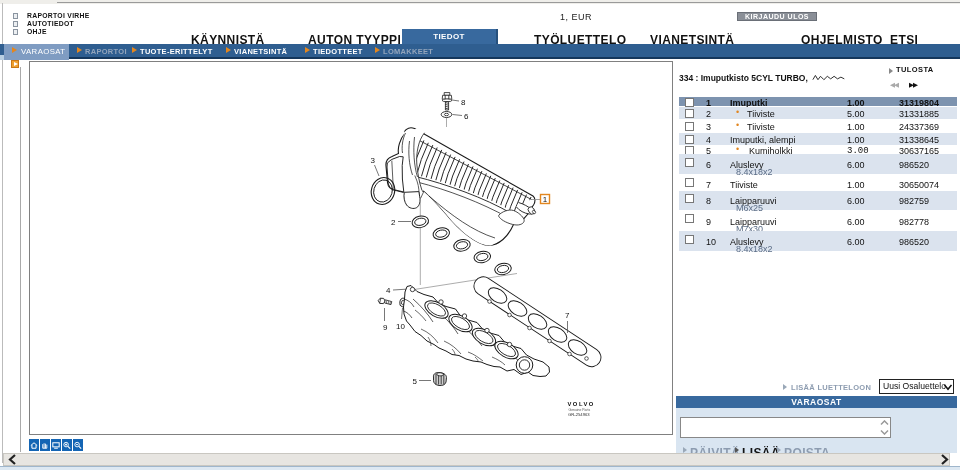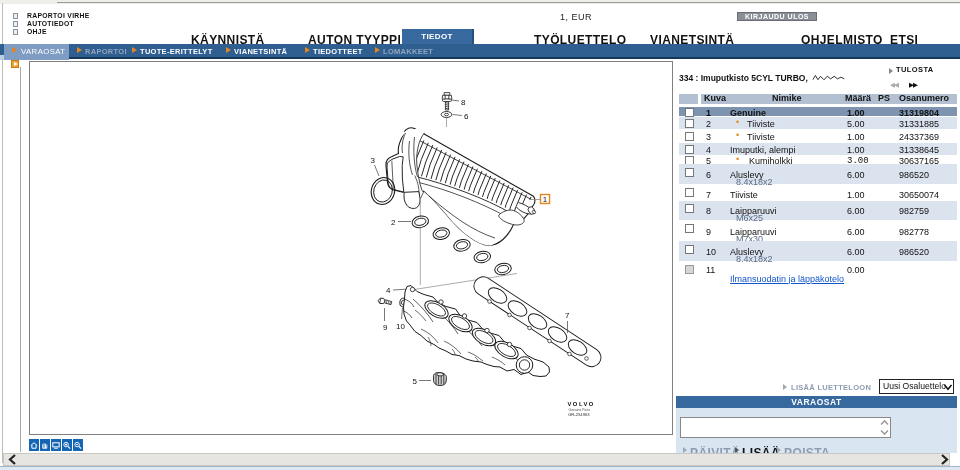--- a/index.html
+++ b/index.html
@@ -26,21 +26,21 @@
 <div class="abs" style="left:27px;top:28px;font-weight:bold;font-size:6.8px;letter-spacing:0.3px;color:#111;">OHJE</div>
 <div class="abs" style="left:13px;top:12.5px;width:5px;height:6px;background:#eceff2;border:1px solid #8a94a0;"></div>
 <div class="abs" style="left:13px;top:20.5px;width:5px;height:6px;background:#eceff2;border:1px solid #8a94a0;"></div>
 <div class="abs" style="left:13px;top:28.5px;width:5px;height:6px;background:#eceff2;border:1px solid #8a94a0;"></div>
 
 <div class="abs" style="left:560px;top:12px;font-size:9px;color:#222;letter-spacing:0.5px;">1, EUR</div>
 <div class="abs" style="left:737px;top:12px;width:80px;height:9px;background:#8a8f97;border:1px solid #6a6f77;color:#fff;font-weight:bold;font-size:7px;text-align:center;line-height:8px;letter-spacing:0.5px;">KIRJAUDU ULOS</div>
 
 <div class="abs caps" style="left:191px;top:33px;">KÄYNNISTÄ</div>
 <div class="abs caps" style="left:308px;top:33px;">AUTON TYYPPI</div>
-<div class="abs" style="left:402px;top:29px;width:72px;height:15px;background:#38699e;border-right:2px solid #27517d;color:#fff;font-weight:bold;font-size:8px;letter-spacing:0.4px;text-align:center;line-height:15px;">TIEDOT</div>
+<div class="abs" style="left:402px;top:29px;width:96px;height:15px;background:#38699e;border-right:2px solid #27517d;color:#fff;font-weight:bold;font-size:8px;letter-spacing:0.4px;text-align:center;line-height:15px;">TIEDOT</div>
 <div class="abs caps" style="left:534px;top:33px;">TYÖLUETTELO</div>
 <div class="abs caps" style="left:650px;top:33px;">VIANETSINTÄ</div>
 <div class="abs caps" style="left:765px;top:33px;margin-left:36px;">OHJELMISTO</div>
 <div class="abs caps" style="left:890px;top:33px;">ETSI</div>
 
 <div class="abs" style="left:0;top:44px;width:960px;height:13px;background:#2f5e90;"></div>
 <div class="abs" style="left:69px;top:57px;width:891px;height:2px;background:#15375c;"></div>
 <div class="abs" style="left:0;top:55px;width:4px;height:4.5px;background:#b9cfe2;"></div>
 <div class="abs" style="left:4px;top:44px;width:65px;height:15.5px;background:#7f9cc2;"></div>
 <span class="arrow abs" style="left:12px;top:47px;border-width:3.5px 0 3.5px 5px;border-color:transparent transparent transparent #e2861f;"></span>
@@ -221,33 +221,25 @@
     <span style="position:absolute;left:0;top:7px;font-weight:bold;font-size:8.5px;color:#111;">334 : Imuputkisto 5CYL TURBO,</span>
     <svg style="position:absolute;left:133px;top:6px;" width="34" height="12" viewBox="0 0 40 12">
         <path d="M1 8 L4 3 L7 8 L10 4 L14 8 L18 4 L22 7 L26 4 L30 7 L34 5 L38 7" stroke="#222" stroke-width="1.1" fill="none"></path>
       </svg>
     <span class="arrow" style="position:absolute;left:210px;top:2px;border-width:3px 0 3px 4.5px;border-color:transparent transparent transparent #888;"></span>
     <span style="position:absolute;left:217px;top:-1px;font-weight:bold;font-size:7.5px;letter-spacing:0.4px;color:#111;">TULOSTA</span>
     <span style="position:absolute;left:211px;top:15px;color:#aaa;font-size:6.5px;letter-spacing:-1px;">◀◀</span>
     <span style="position:absolute;left:230px;top:15px;color:#111;font-size:6.5px;letter-spacing:-1px;">▶▶</span>
   </div>
 
-  <div style="position:relative;height:10px;background:#b2c0d1;margin-top:0px;font-weight:bold;font-size:9px;color:#111;">
-    <span style="position:absolute;left:19px;top:0;width:3px;height:10px;background:#fff;"></span>
-    <span style="position:absolute;left:25px;top:-1px;">Kuva</span>
-    <span style="position:absolute;left:93px;top:-1px;">Nimike</span>
-    <span style="position:absolute;left:166px;top:-1px;">Määrä</span>
-    <span style="position:absolute;left:199px;top:-1px;">PS</span>
-    <span style="position:absolute;left:220px;top:-1px;">Osanumero</span>
-  </div>
   <div style="height:3px;"></div>
   <div class="trow" style="height:10px;background:#7d93af;">
       <span class="ck" style="top:1px;background:#fff;border:1px solid #777;"></span>
       <span class="cell" style="left:27px;top:1px;font-weight:bold;">1</span>
-      <span class="cell" style="left:51px;top:1px;font-weight:bold;">Genuine</span>
+      <span class="cell" style="left:51px;top:1px;font-weight:bold;">Imuputki</span>
       <span class="cell" style="left:168px;top:1px;font-weight:bold;">1.00</span>
       <span class="cell" style="left:220px;top:1px;font-weight:bold;">31319804</span>
     </div>
     <div class="trow" style="height:13px;background:#dbe3ee;">
       <span class="ck" style="top:2px;background:#fff;border:1px solid #777;"></span>
       <span class="cell" style="left:27px;top:2px;">2</span>
       <span class="cell" style="left:57px;top:0px;color:#e2861f;">•</span>
       <span class="cell" style="left:68px;top:2px;">Tiiviste</span>
       <span class="cell" style="left:168px;top:2px;">5.00</span>
       <span class="cell" style="left:220px;top:2px;">31331885</span>
@@ -307,27 +299,20 @@
       <span class="cell" style="left:220px;top:6px;">982778</span>
     </div>
     <div class="trow" style="height:21px;background:#dbe3ee;">
       <span class="ck" style="top:4px;background:#fff;border:1px solid #777;"></span>
       <span class="cell" style="left:27px;top:6px;">10</span>
       <span class="cell" style="left:51px;top:6px;">Aluslevy</span>
       <span class="cell sub" style="left:57px;top:13px;">8.4x18x2</span>
       <span class="cell" style="left:168px;top:6px;">6.00</span>
       <span class="cell" style="left:220px;top:6px;">986520</span>
     </div>
-    <div class="trow" style="height:23px;background:#fff;">
-      <span class="ck" style="top:3px;background:#d6d6d6;border:1px solid #999;"></span>
-      <span class="cell" style="left:27px;top:3px;">11</span>
-      <span class="cell" style="left:51px;top:11.5px;"><a class="tlink">Ilmansuodatin ja läppäkotelo</a></span>
-      <span class="cell" style="left:168px;top:3px;">0.00</span>
-      <span class="cell" style="left:220px;top:3px;"></span>
-    </div>
 </div>
 
 <span class="arrow abs" style="left:783px;top:384px;border-width:3px 0 3px 4.5px;border-color:transparent transparent transparent #9aa8b8;"></span>
 <div class="abs grey" style="left:791px;top:383px;font-weight:bold;font-size:7.5px;letter-spacing:0.3px;">LISÄÄ LUETTELOON</div>
 <div class="abs" style="left:879px;top:379px;width:75px;height:15px;background:#fff;border:1px solid #222;font-size:8.6px;color:#111;line-height:13px;padding-left:3px;">Uusi Osaluettelo
   <svg style="position:absolute;right:1px;top:4px;" width="8" height="7" viewBox="0 0 9 8">
       <path d="M0.5 1 L4.5 6 L8.5 1" stroke="#111" stroke-width="1.8" fill="none"></path>
     </svg>
 </div>
 

